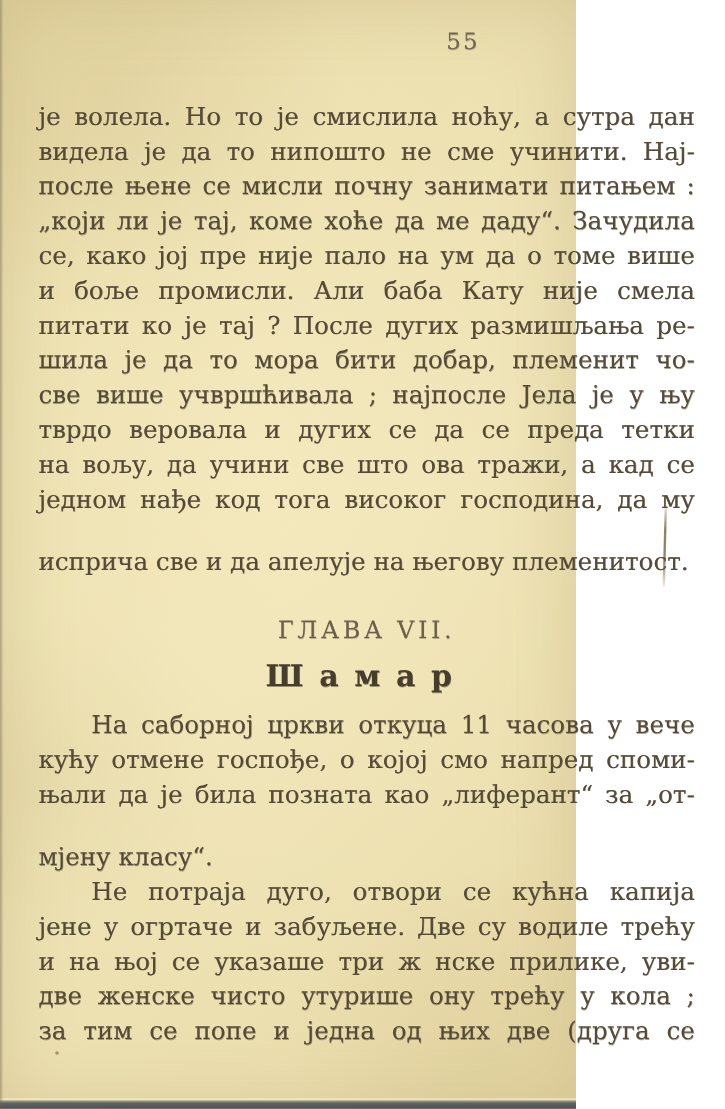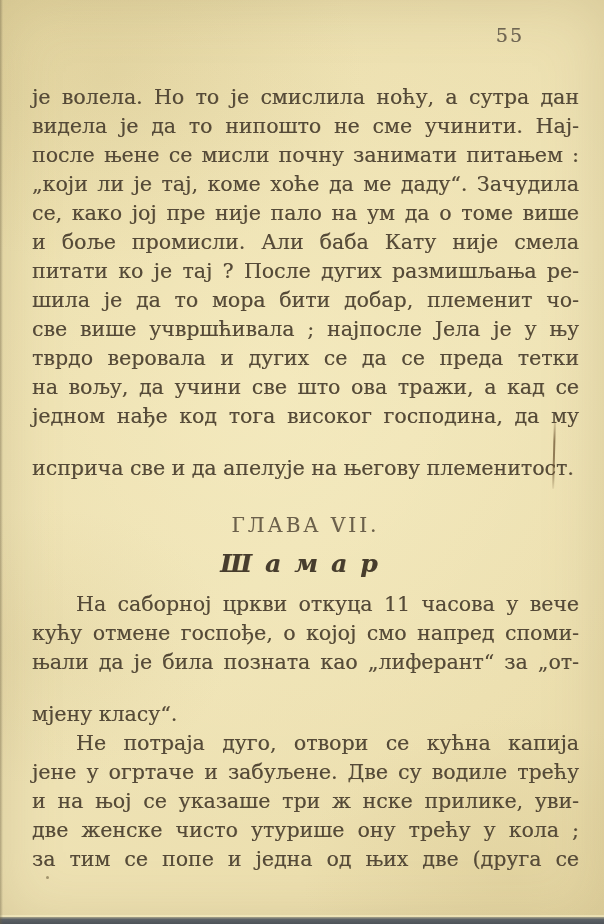--- a/index.html
+++ b/index.html
@@ -8,21 +8,21 @@
   }
   body {
     width: 604px;
     height: 924px;
     overflow: hidden;
     font-family: "DejaVu Serif", "Liberation Serif", serif;
     position: relative;
   }
   .scan {
     position: relative;
-    width: 604px;
+    width: 480px;
     height: 924px;
     background:
       radial-gradient(ellipse 130% 90% at 45% 42%, rgba(255,248,210,0.35) 0%, rgba(255,248,210,0.0) 55%),
       radial-gradient(ellipse 60% 30% at 18% 8%, rgba(196,176,120,0.28) 0%, rgba(196,176,120,0.0) 70%),
       radial-gradient(ellipse 50% 25% at 85% 95%, rgba(200,182,126,0.25) 0%, rgba(200,182,126,0.0) 70%),
       radial-gradient(ellipse 40% 20% at 8% 70%, rgba(205,188,132,0.22) 0%, rgba(205,188,132,0.0) 75%),
       linear-gradient(135deg, #e9dca8 0%, #ecdfaf 30%, #eee2b4 55%, #eadcaa 100%);
     box-shadow: inset 0 0 60px rgba(150,130,80,0.25);
     box-sizing: border-box;
   }
@@ -104,21 +104,20 @@
   .chapter-title {
     margin-top: 9px;
     margin-bottom: 12px;
     text-align: center;
     text-align-last: center;
     font-size: 25px;
     font-weight: bold;
     letter-spacing: 13px;
     color: #473d2d;
     text-shadow: 0.4px 0.4px 0.5px rgba(70,60,40,0.5);
-    font-style: italic;
   }
 </style>
 </head>
 <body>
 
 <div class="scan">
 
   <div class="page-number">55</div>
 
   <div class="content">

